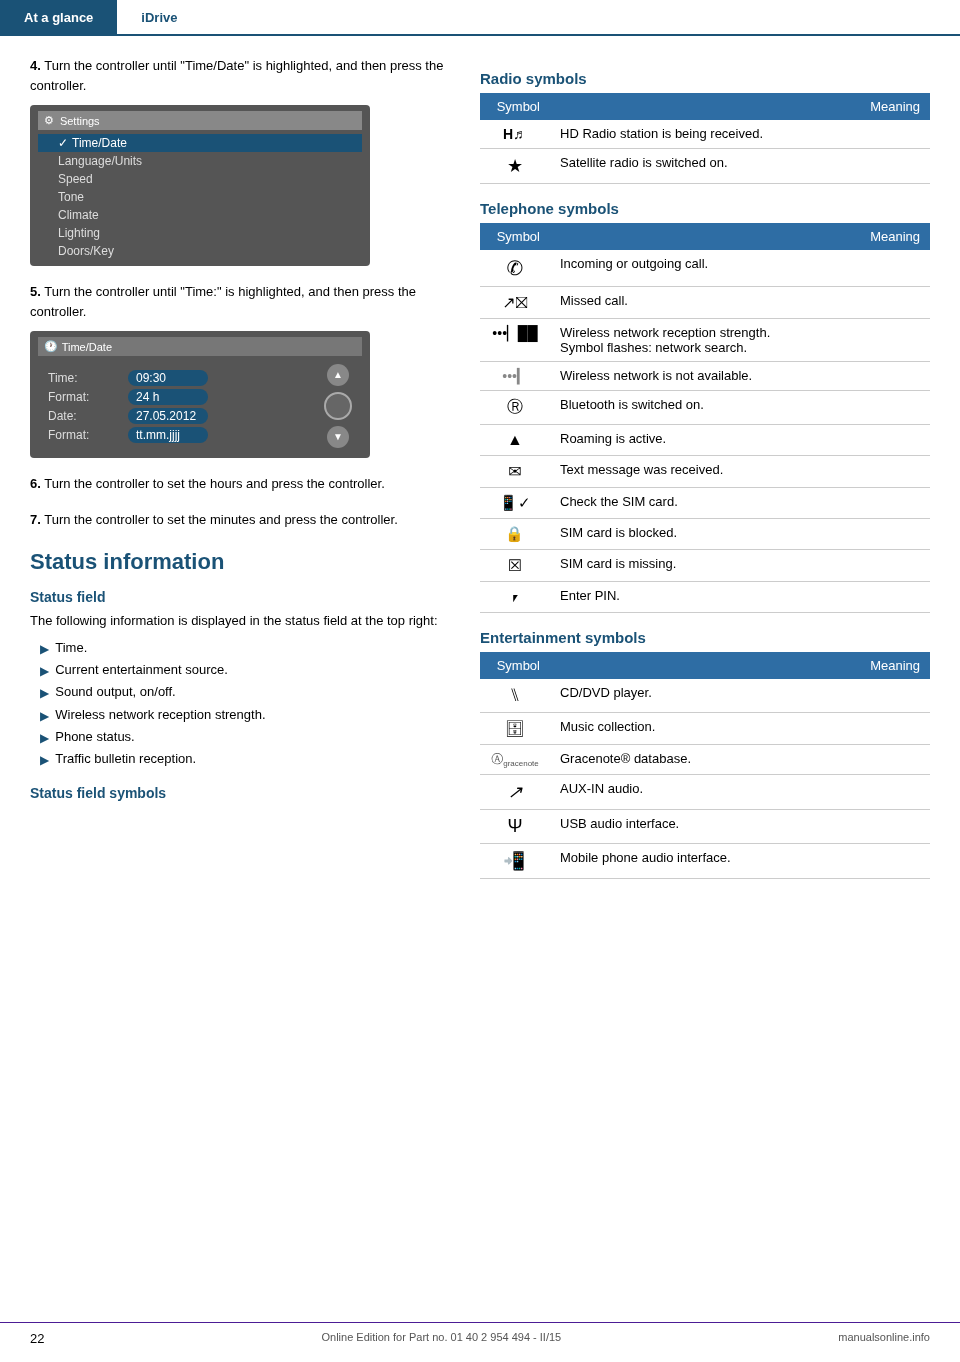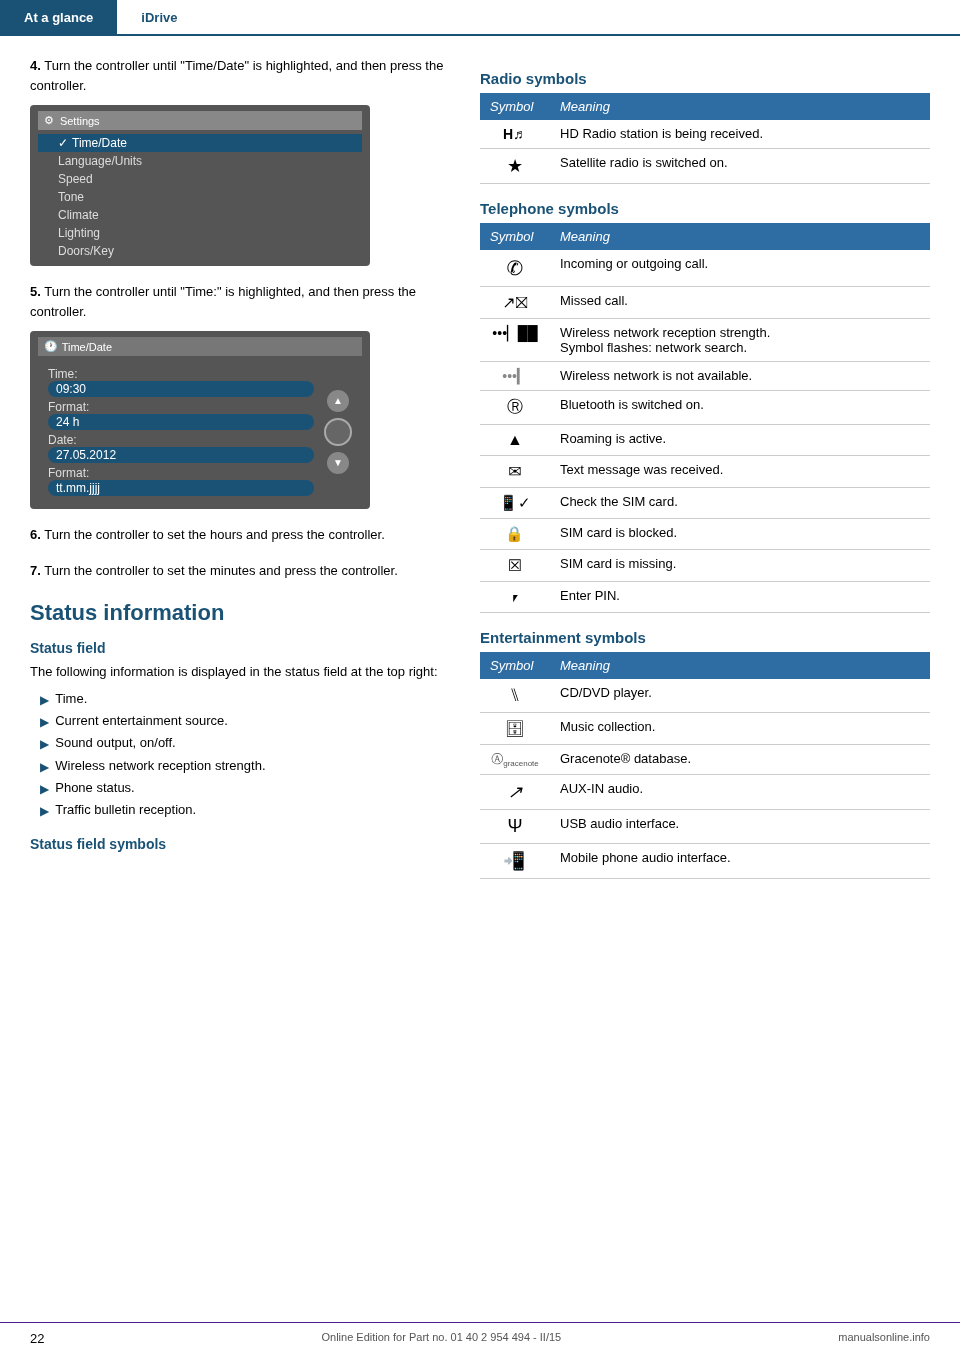--- a/index.html
+++ b/index.html
@@ -120,24 +120,24 @@
       color: #fff;
       font-size: 11px;
       padding: 3px 6px;
       margin-bottom: 4px;
       display: flex;
       align-items: center;
       gap: 4px;
     }
     .screen2-row {
       display: flex;
+      align-items: center;
       margin: 3px 0;
       padding: 0 10px;
       font-size: 12px;
-      flex-direction: column;
     }
     .screen2-label {
       color: #ddd;
       width: 80px;
     }
     .screen2-value {
       background: #1a5276;
       color: #fff;
       padding: 1px 8px;
       min-width: 80px;
@@ -201,22 +201,21 @@
       margin-bottom: 16px;
     }
     .symbol-table thead tr {
       background: #2e6da4;
       color: #fff;
     }
     .symbol-table thead th {
       padding: 6px 10px;
       font-size: 13px;
       font-weight: normal;
-      text-align: left;
-      font-style: italic;
+      text-align: right;
     }
     .symbol-table tbody tr {
       border-bottom: 1px solid #ccc;
     }
     .symbol-table tbody td {
       padding: 6px 10px;
       font-size: 13px;
       vertical-align: top;
     }
     .symbol-table tbody td:first-child {

